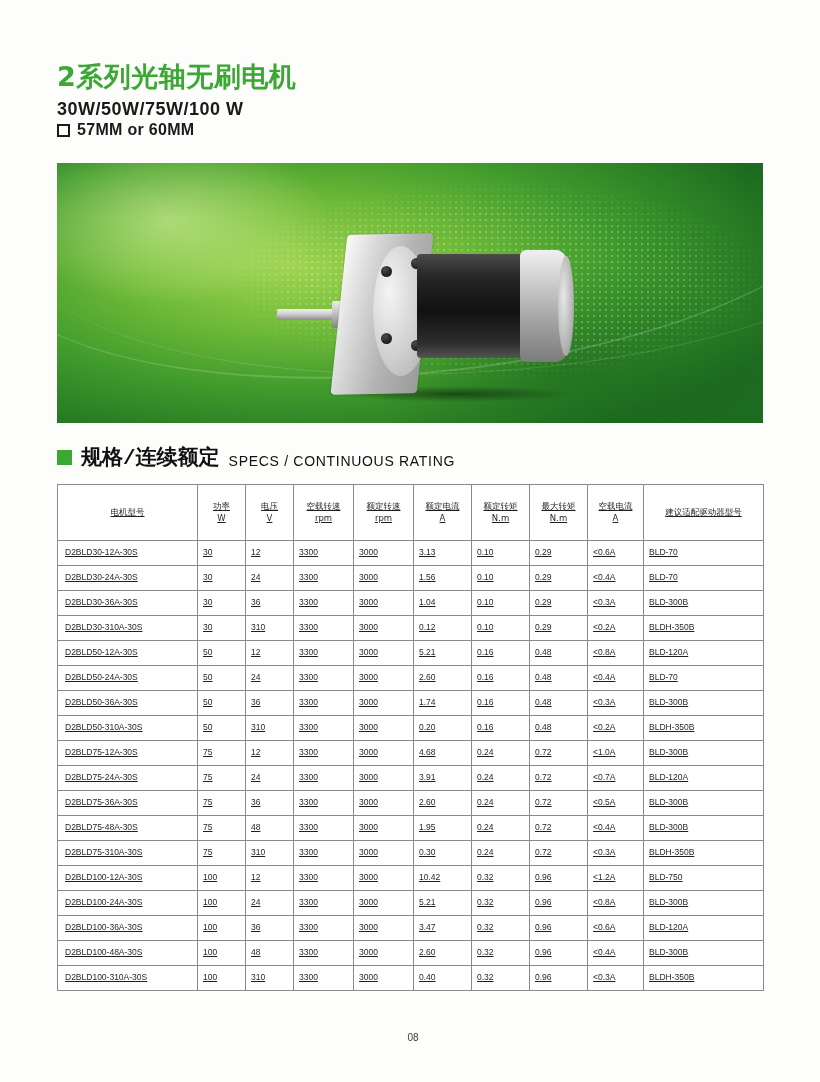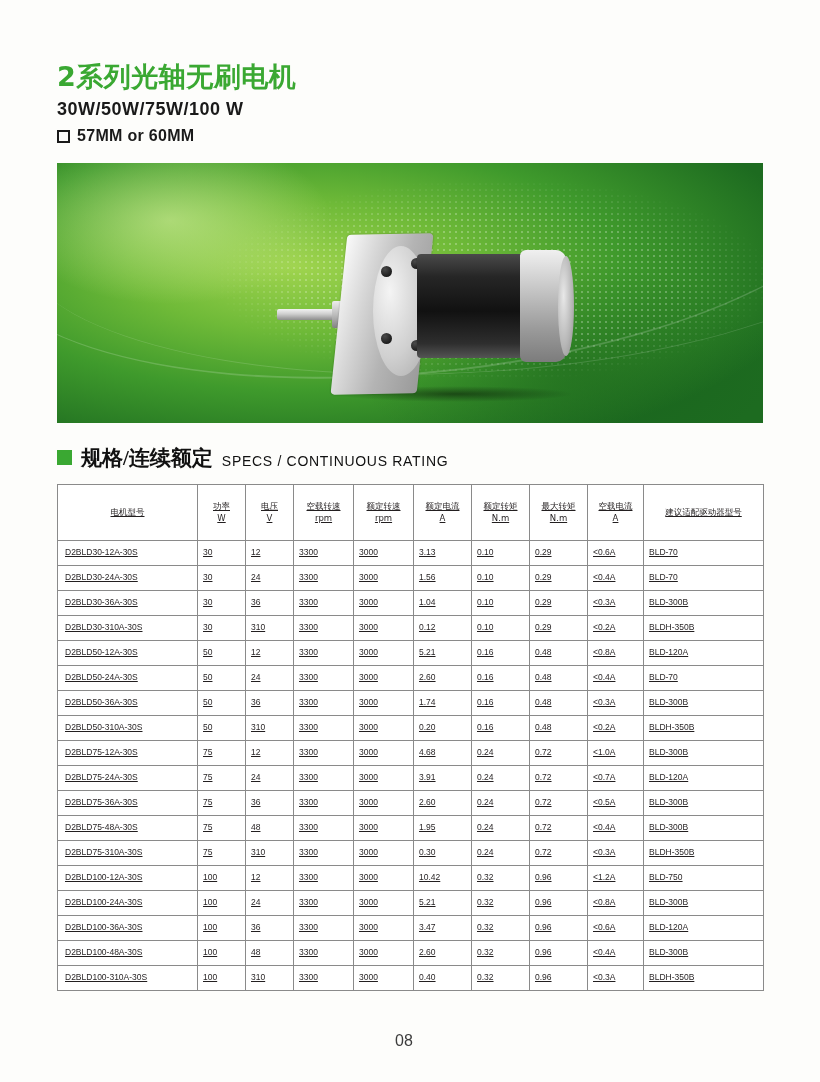--- a/index.html
+++ b/index.html
@@ -38,21 +38,21 @@
     line-height: 1.25;
     margin: 0 0 4px 0;
     font-family: "DejaVu Sans", "Liberation Sans", sans-serif;
   }
   .title-power {
     font-size: 18px;
     font-weight: bold;
     color: #1a1a1a;
     letter-spacing: 0.5px;
     line-height: 1.3;
-    margin: 0 0 6px 0;
+    margin: 0 0 0 0;
   }
   .title-size-row {
     display: flex;
     align-items: center;
     gap: 7px;
   }
   .square-glyph {
     width: 13px; height: 13px;
     border: 2px solid #1a1a1a;
     display: inline-block;
@@ -196,21 +196,21 @@
   .sec-square {
     width: 15px; height: 15px;
     background: #3aa832;
     margin-bottom: 4px;
   }
   .sec-cn {
     font-size: 21px;
     font-weight: bold;
     color: #111;
     line-height: 1;
-    font-family: Liberation Serif, serif;
+    font-family: Liberation Mono, monospace;
   }
   .sec-en {
     font-size: 14px;
     font-weight: normal;
     color: #111;
     letter-spacing: 0.7px;
     line-height: 1;
     padding-bottom: 1px;
   }
 
@@ -257,25 +257,25 @@
   .col4 { width: 60px; }
   .col5 { width: 58px; }
   .col6 { width: 58px; }
   .col7 { width: 58px; }
   .col8 { width: 56px; }
   .col9 { width: 120px; }
 
   
   .page-number {
     position: absolute;
-    left: 4px;
+    left: 13px;
     top: 1032px;
     width: 800px;
     text-align: center;
-    font-size: 16px;
+    font-size: 10px;
     color: #3c3c3c;
   }
 </style>
 </head>
 <body>
 
 <div class="page">
 
   <div class="title-block">
     <div class="title-cn">2系列光轴无刷电机</div>

